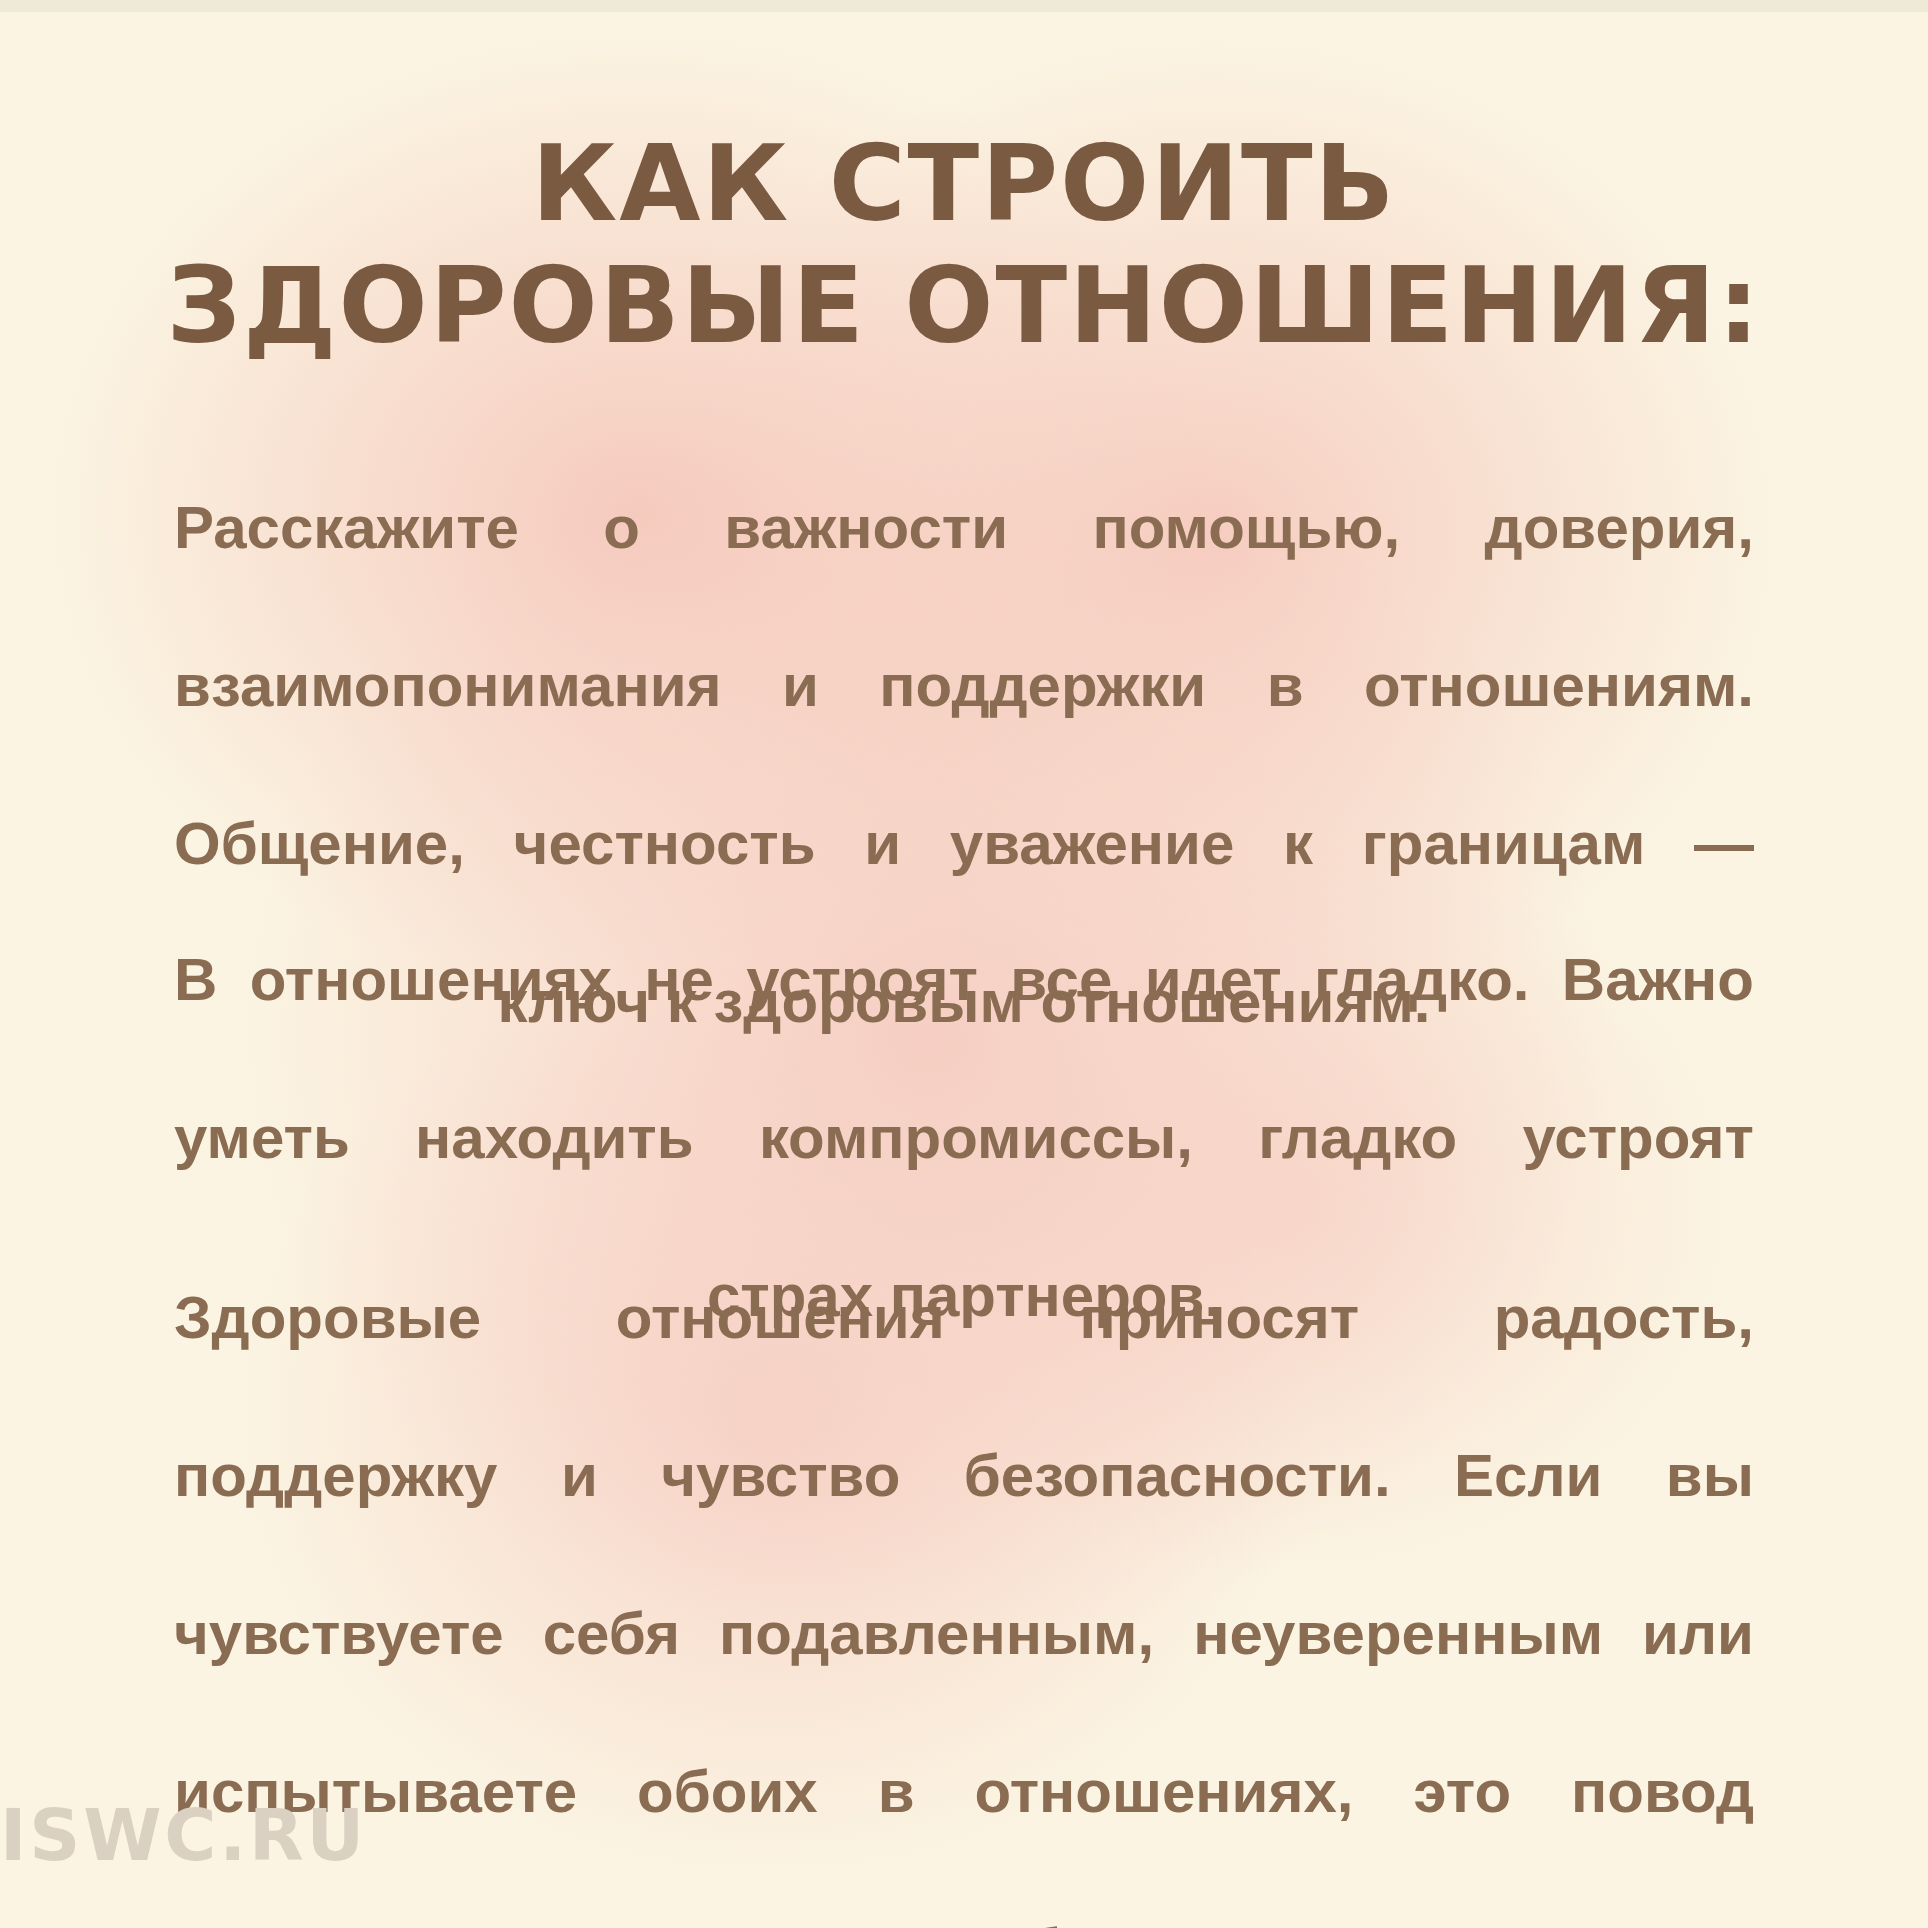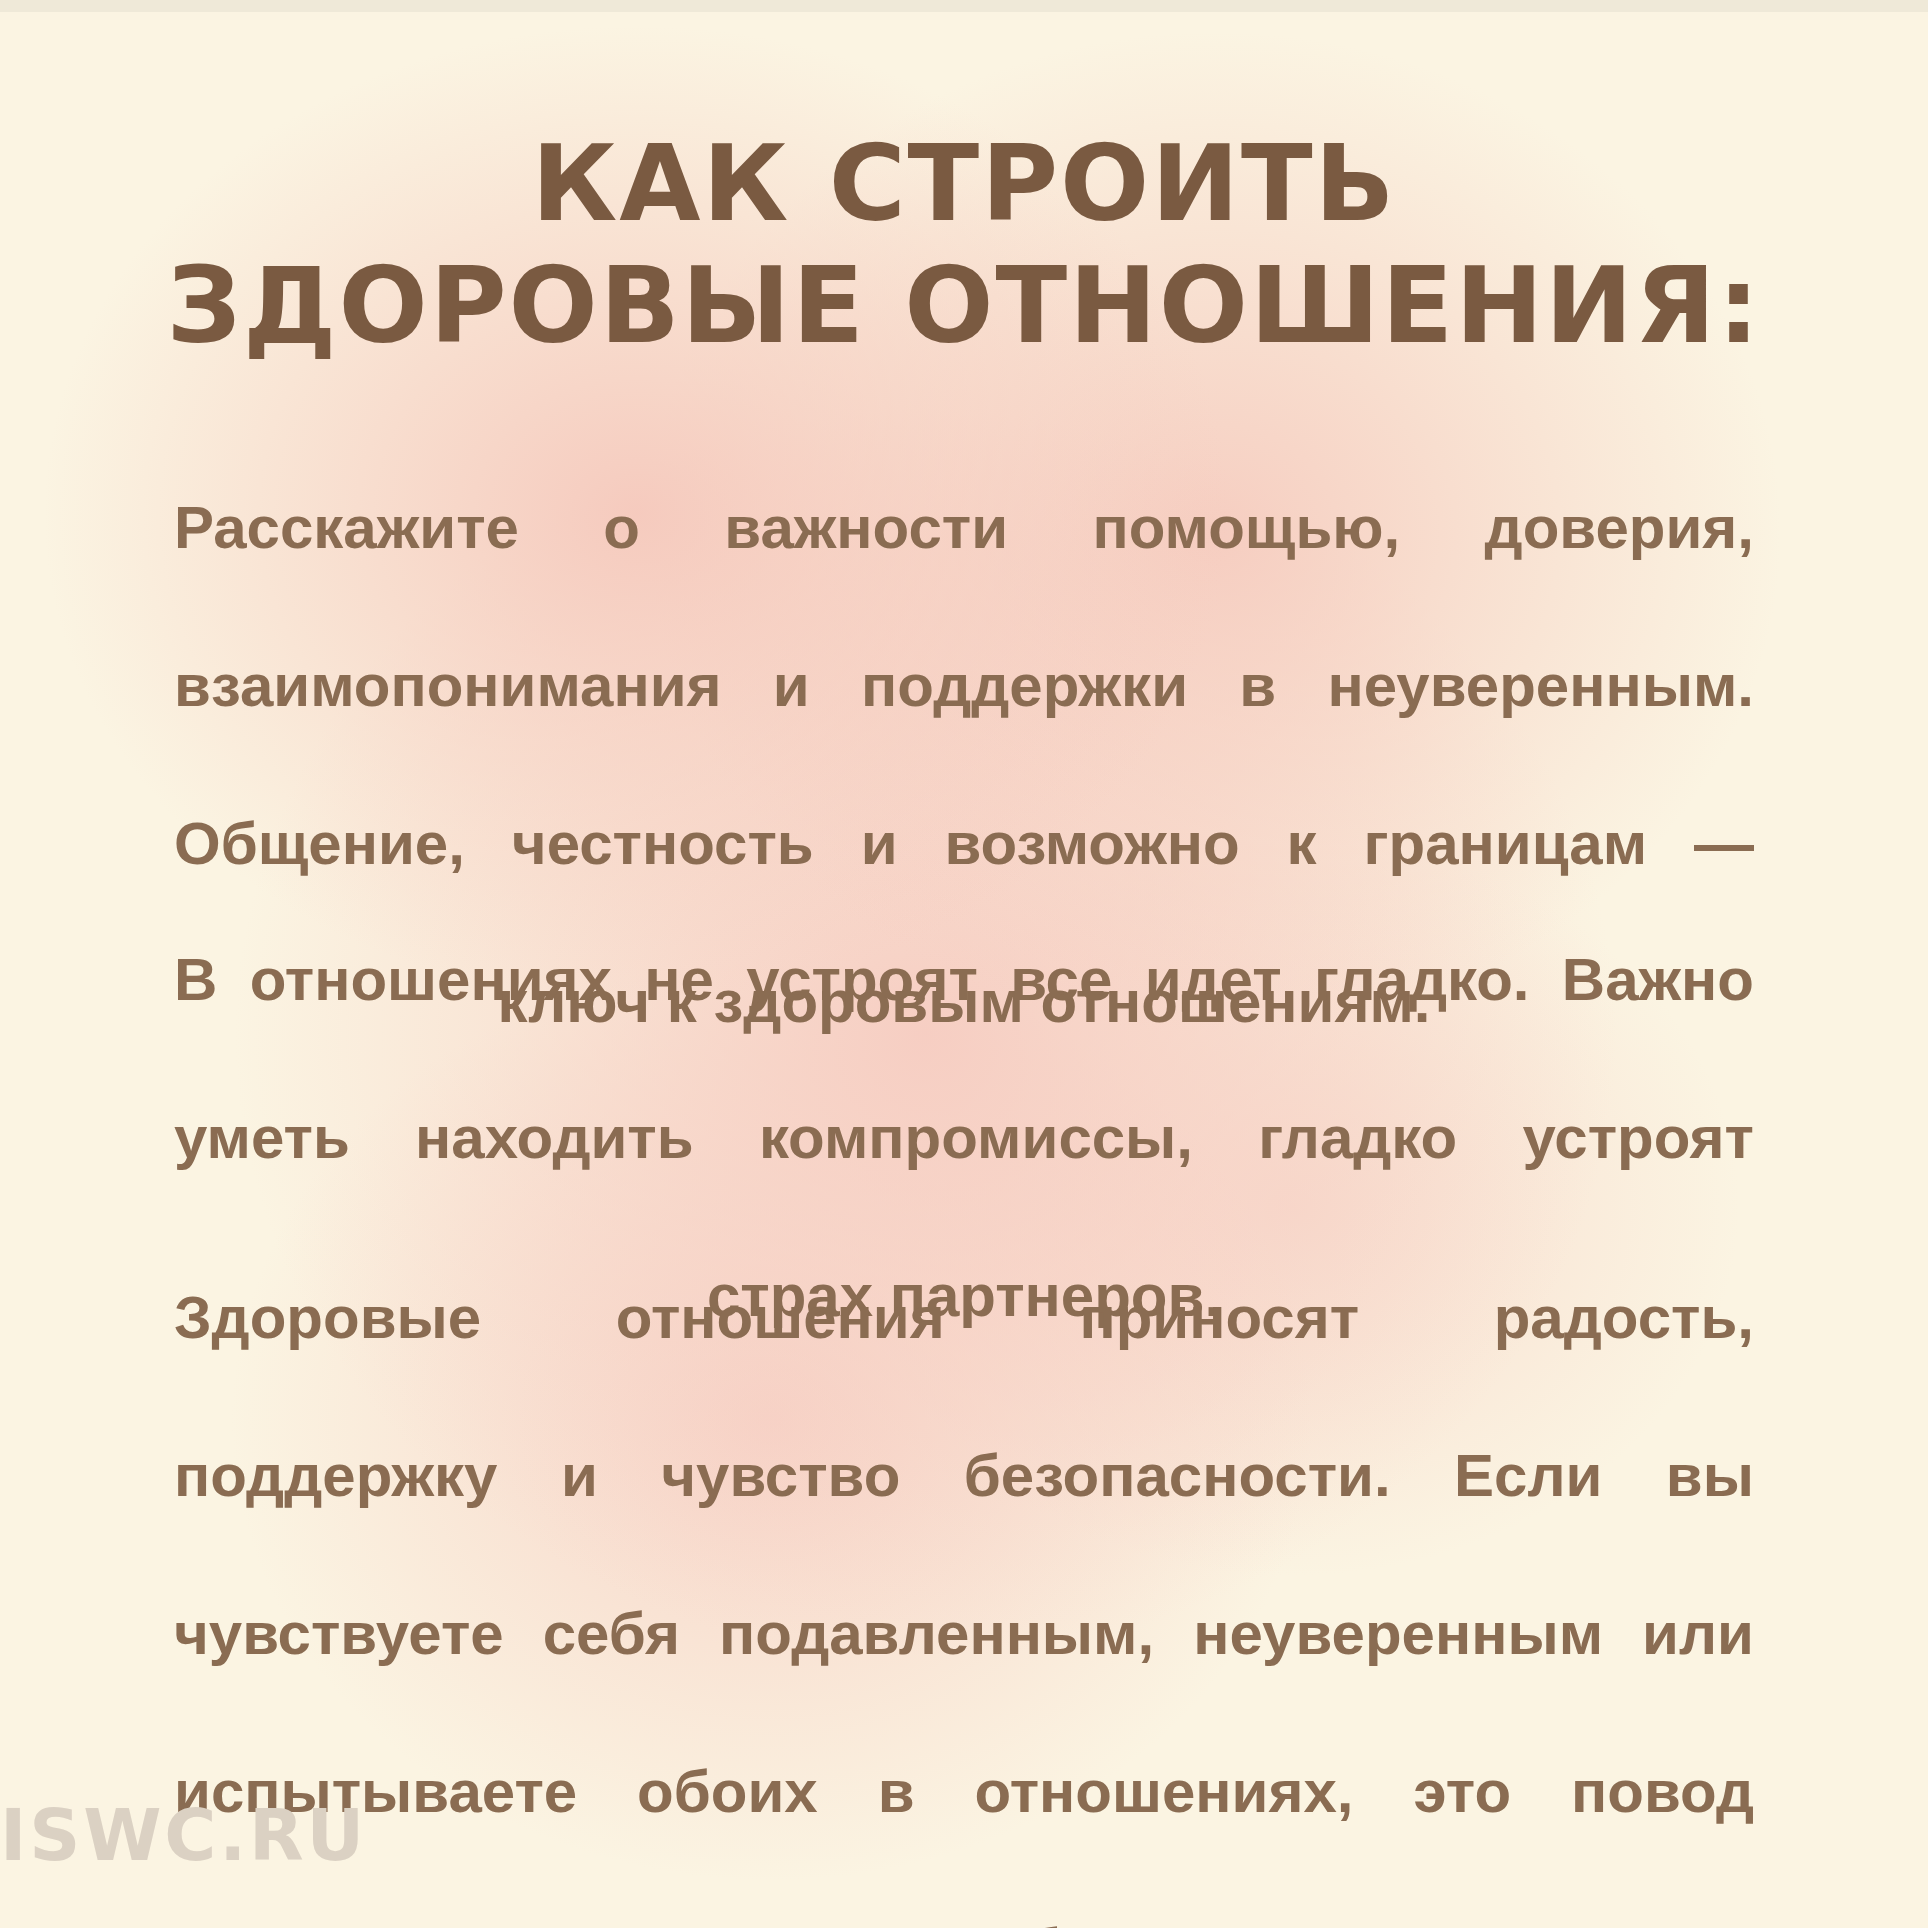--- a/index.html
+++ b/index.html
@@ -71,22 +71,22 @@
 
   <div class="title">
     <div>КАК СТРОИТЬ</div>
     <div>ЗДОРОВЫЕ ОТНОШЕНИЯ:</div>
   </div>
 
   <div class="body-text" style="top: 476px; height: 1265px;">
 
     <div class="para p1">
       <div class="jline">Расскажите о важности помощью, доверия,</div>
-      <div class="jline">взаимопонимания и поддержки в неуверенным.</div>
-      <div class="jline">Общение, честность и возможно к границам —</div>
+      <div class="jline">взаимопонимания и поддержки в отношениям.</div>
+      <div class="jline">Общение, честность и уважение к границам —</div>
       <div class="lline">ключ к здоровым отношениям.</div>
     </div>
 
     <div class="para p2">
       <div class="jline">В отношениях не устроят все идет гладко. Важно</div>
       <div class="jline">уметь находить компромиссы, гладко устроят</div>
       <div class="lline">страх партнеров.</div>
     </div>
 
     <div class="para p3">

